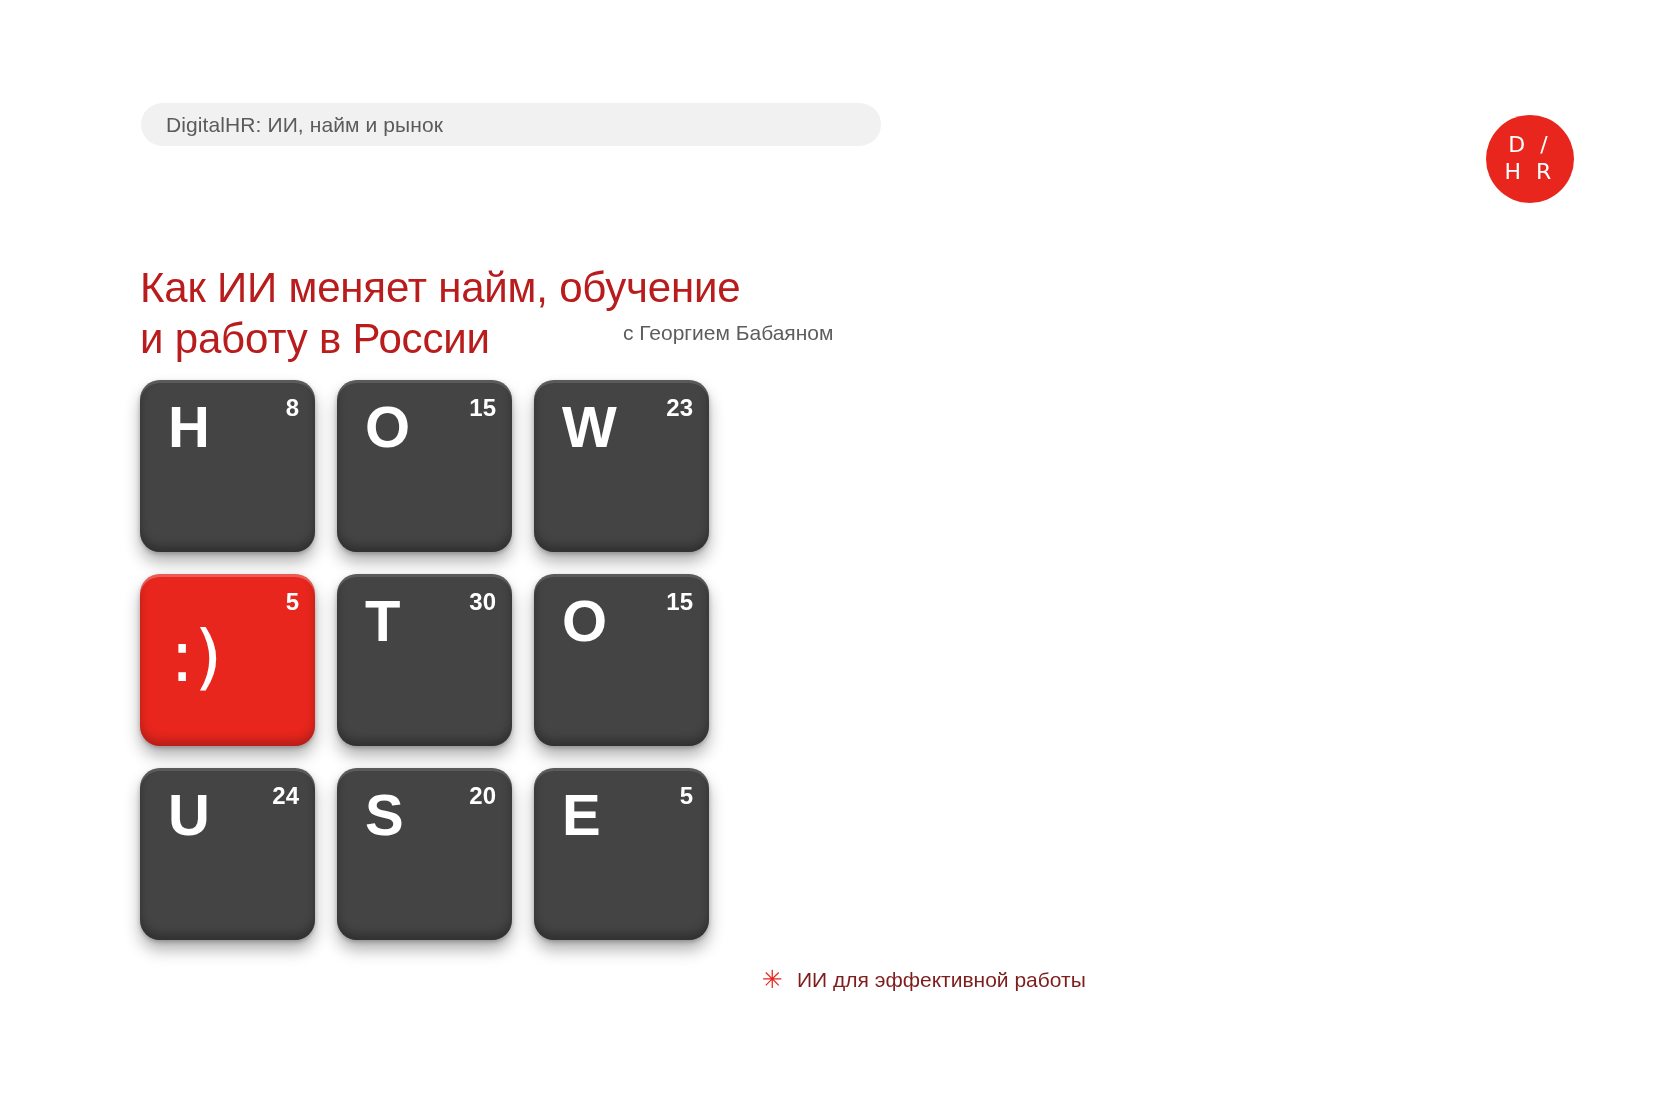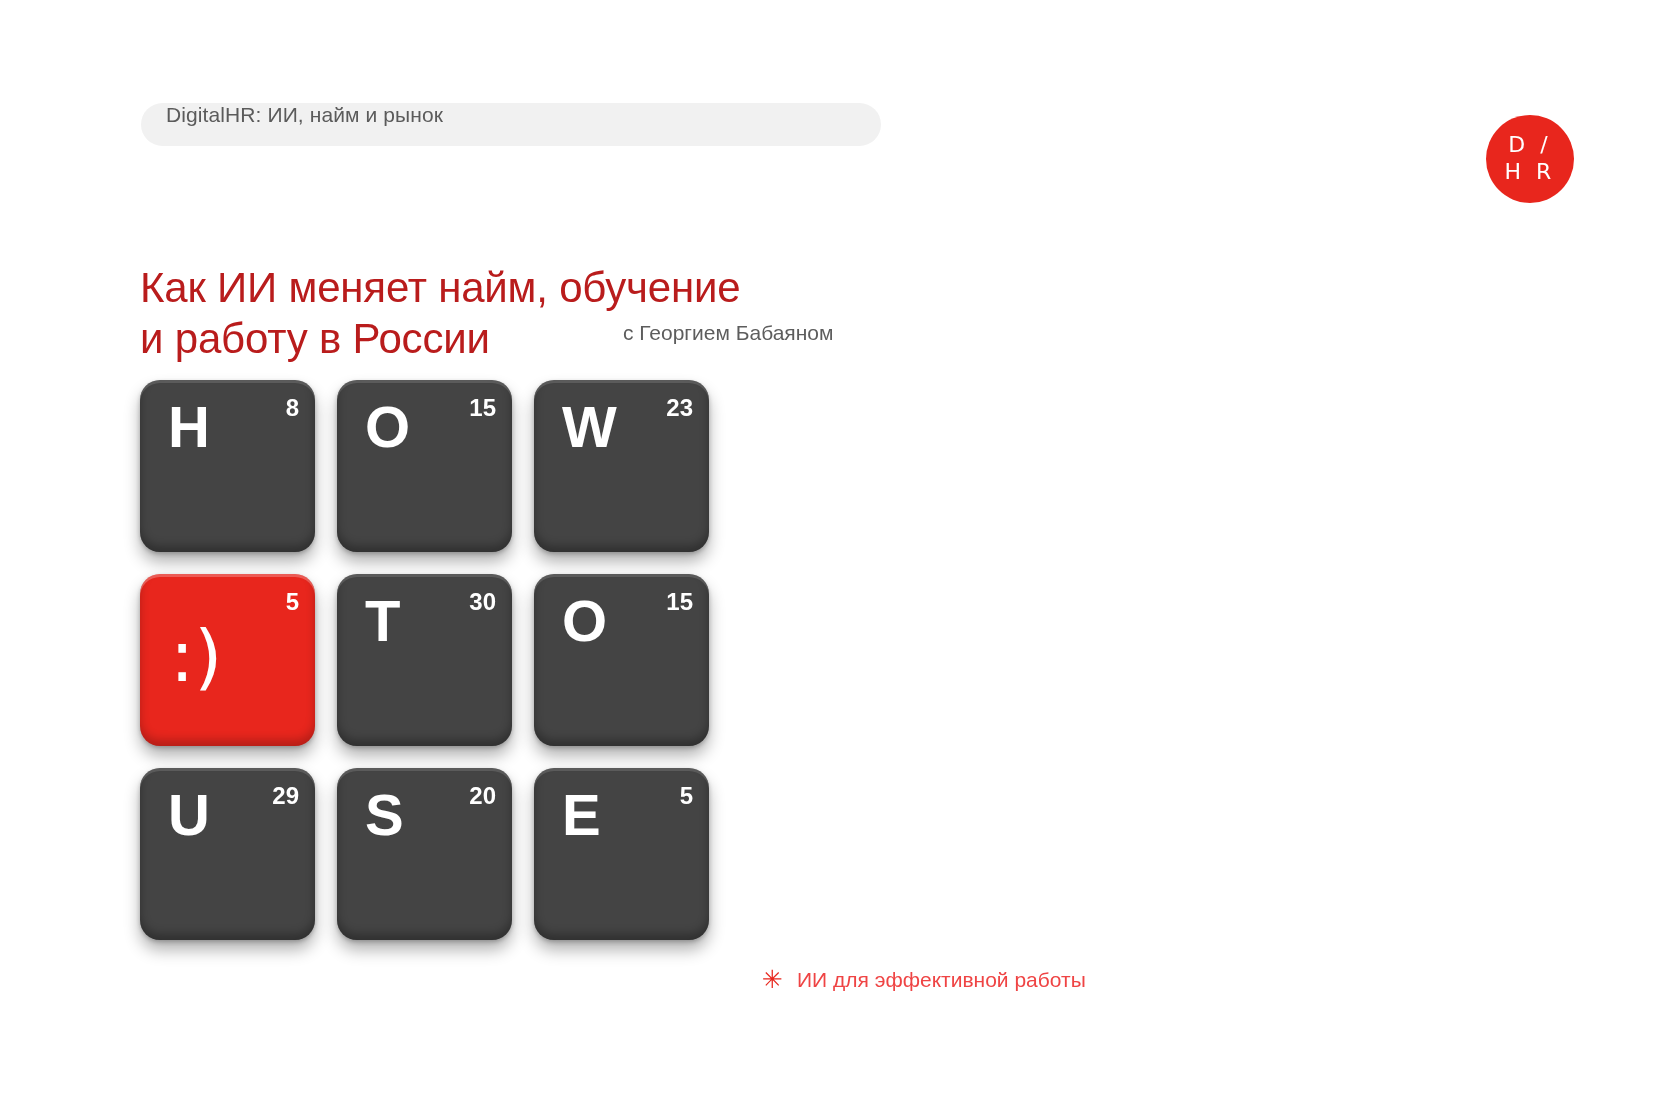--- a/index.html
+++ b/index.html
@@ -24,20 +24,21 @@
   
   .badge {
     position: absolute;
     left: 141px;
     top: 103px;
     width: 740px;
     height: 43px;
     border-radius: 22px;
     background: #f1f1f1;
     display: flex;
+    align-items: center;
     box-sizing: border-box;
     padding-left: 25px;
   }
   .badge-text {
     font-size: 21px;
     color: #5b5b5b;
     letter-spacing: 0.1px;
     white-space: nowrap;
   }
 
@@ -174,21 +175,21 @@
     gap: 14px;
   }
   .footnote-star {
     color: #e8261d;
     font-size: 25px;
     line-height: 1;
     font-family: "DejaVu Sans", sans-serif;
   }
   .footnote-text {
     font-size: 21px;
-    color: #ef4444;
+    color: #7f1d1d;
     white-space: nowrap;
   }
 </style>
 </head>
 <body>
 
 <div class="slide">
 
   <div class="badge">
     <span class="badge-text">DigitalHR: ИИ, найм и рынок</span>
@@ -234,21 +235,21 @@
       </div>
       <div class="key">
         <span class="key-letter">O</span>
         <span class="key-num">15</span>
       </div>
     </div>
 
     <div class="key-row">
       <div class="key">
         <span class="key-letter">U</span>
-        <span class="key-num">29</span>
+        <span class="key-num">24</span>
       </div>
       <div class="key">
         <span class="key-letter">S</span>
         <span class="key-num">20</span>
       </div>
       <div class="key">
         <span class="key-letter">E</span>
         <span class="key-num">5</span>
       </div>
     </div>

